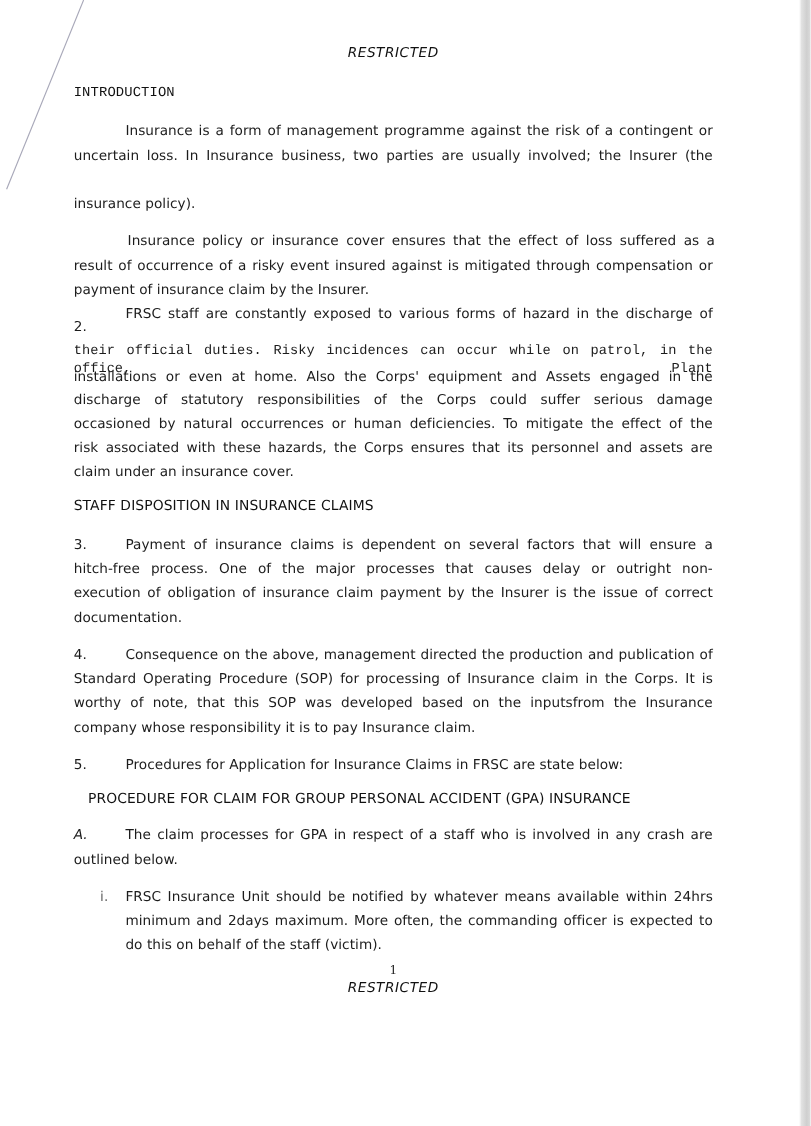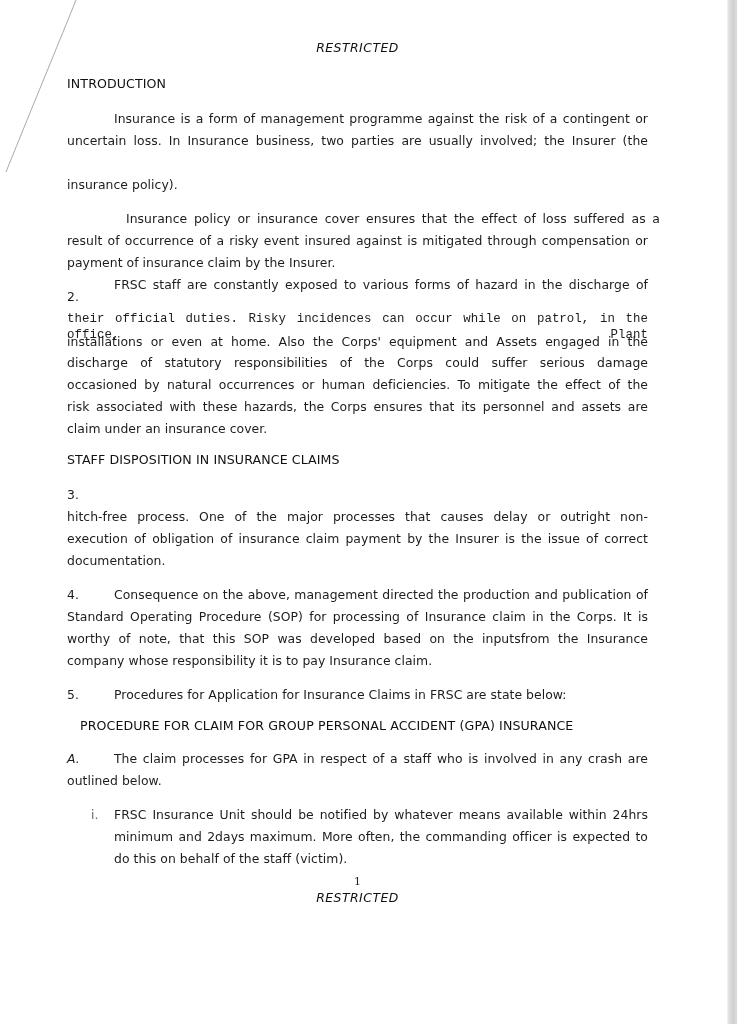--- a/index.html
+++ b/index.html
@@ -36,42 +36,43 @@
 
   <svg class="pencil-mark" viewBox="0 0 90 180">
     <path d="M76 0 C 60 40, 35 100, 6 172" stroke="#8a8aa0" stroke-width="1" fill="none" opacity="0.75"></path>
   </svg>
 
   <div class="edge-line"></div>
   <div class="edge-shadow"></div>
 
   <div class="restricted" style="top:40px;">RESTRICTED</div>
 
-  <div class="heading" style="left:67px; top:76px;">INTRODUCTION</div>
+  <div class="heading" style="left:67px; top:76px;font-family:Liberation Mono, monospace;">INTRODUCTION</div>
 
   <div class="line just" style="left:114px; top:111px; width:534px;">Insurance is a form of management programme against the risk of a contingent or</div>
   <div class="line just" style="left:67px; top:133px; width:581px;">uncertain loss.  In Insurance business, two parties are usually involved; the Insurer (the</div>
   <div class="line" style="left:67px; top:177px;">insurance policy).</div>
 
-  <div class="line just" style="left:126px; top:211px; width:534px;">Insurance policy or insurance cover ensures that the effect of loss suffered as a</div>
+  <div class="line just" style="left:116px; top:211px; width:534px;">Insurance policy or insurance cover ensures that the effect of loss suffered as a</div>
   <div class="line just" style="left:67px; top:233px; width:581px;">result of occurrence of a risky event insured against is mitigated through compensation or</div>
   <div class="line" style="left:67px; top:255px;">payment of insurance claim by the Insurer.</div>
 
   <div class="line marker" style="left:67px; top:289px;">2.</div>
   <div class="line just" style="left:114px; top:277px; width:534px;">FRSC staff are constantly exposed to various forms of hazard in the discharge of</div>
   <div class="line just" style="left:67px; top:311px; width:581px;font-family:Liberation Mono, monospace;">their official duties.  Risky incidences can occur while on patrol, in the office, Plant</div>
   <div class="line just" style="left:67px; top:334px; width:581px;">installations or even at home.  Also the Corps' equipment and Assets engaged in the</div>
   <div class="line just" style="left:67px; top:355px; width:581px;">discharge of statutory responsibilities of the Corps could suffer serious damage</div>
   <div class="line just" style="left:67px; top:377px; width:581px;">occasioned by natural occurrences or human deficiencies.  To mitigate the effect of the</div>
   <div class="line just" style="left:67px; top:399px; width:581px;">risk associated with these hazards, the Corps ensures that its personnel and assets are</div>
   <div class="line" style="left:67px; top:421px;">claim under an insurance cover.</div>
 
   <div class="heading" style="left:67px; top:452px;">STAFF DISPOSITION IN INSURANCE CLAIMS</div>
 
   <div class="line marker" style="left:67px; top:487px;">3.</div>
+  <div class="line just" style="left:114px; top:487px; width:534px;">Payment of insurance claims is dependent on several factors that will ensure a</div>
   <div class="line just" style="left:67px; top:509px; width:581px;">hitch-free process. One of the major processes that causes delay or outright non-</div>
   <div class="line just" style="left:67px; top:531px; width:581px;">execution of obligation of insurance claim payment by the Insurer is the issue of correct</div>
   <div class="line" style="left:67px; top:553px;">documentation.</div>
 
   <div class="line marker" style="left:67px; top:587px;">4.</div>
   <div class="line just" style="left:114px; top:587px; width:534px;">Consequence on the above, management directed the production and publication of</div>
   <div class="line just" style="left:67px; top:609px; width:581px;">Standard Operating Procedure (SOP) for processing of Insurance claim in the Corps.  It is</div>
   <div class="line" style="left:67px; top:653px;">company whose responsibility it is to pay Insurance claim.</div>
   <div class="line just" style="left:67px; top:631px; width:581px;">worthy of note, that this SOP was developed based on the inputsfrom the Insurance</div>
 

